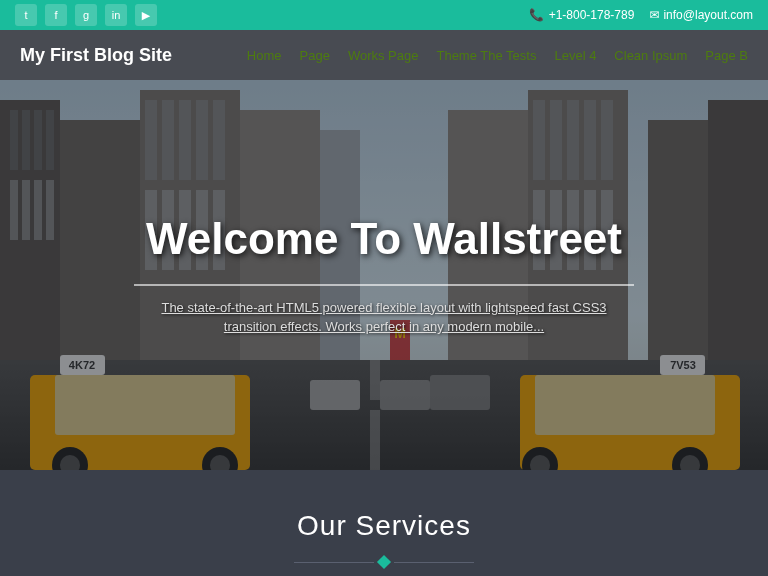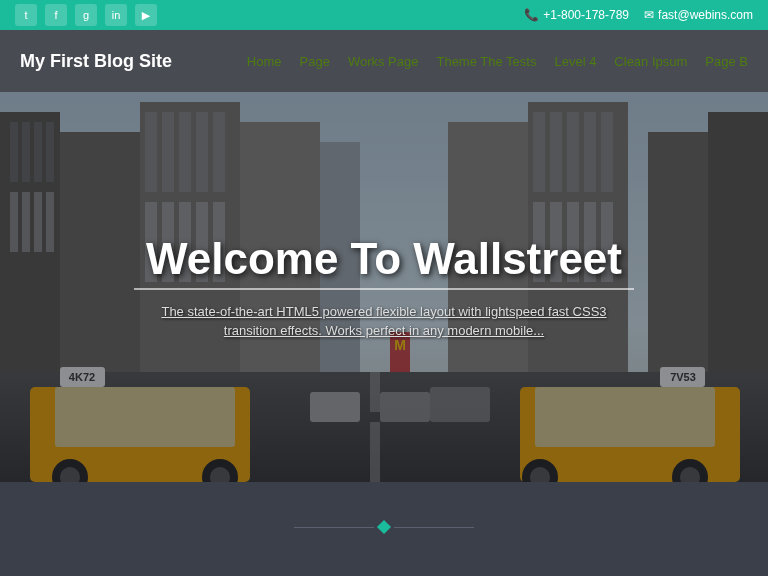--- a/index.html
+++ b/index.html
@@ -39,21 +39,21 @@
     }
     .top-bar-right span {
       display: flex;
       align-items: center;
       gap: 4px;
     }
 
     
     .navbar {
       background-color: rgba(40, 44, 52, 0.85);
-      height: 62px;
+      height: 50px;
       display: flex;
       align-items: center;
       justify-content: space-between;
       padding: 0 20px;
       gap: 20px;
     }
     .site-title {
       color: white;
       font-size: 18px;
       font-weight: bold;
@@ -99,21 +99,21 @@
       margin-bottom: 8px;
       color: #e0e0e0;
       text-shadow: 1px 1px 3px rgba(0,0,0,0.7);
     }
     .hero-title {
       font-size: 44px;
       font-weight: bold;
       text-shadow: 2px 2px 6px rgba(0,0,0,0.8);
       margin-bottom: 12px;
       border-bottom: 2px solid rgba(255,255,255,0.6);
-      padding-bottom: 4px;
+      padding-bottom: 20px;
     }
     .hero-desc {
       font-size: 13px;
       color: #ddd;
       text-shadow: 1px 1px 3px rgba(0,0,0,0.8);
       max-width: 500px;
       line-height: 1.5;
       text-decoration: underline;
     }
 
@@ -161,21 +161,21 @@
     <div class="social-icon">in</div>
     <div class="social-icon">▶</div>
   </div>
   <div class="top-bar-right">
     <span>
       <span>📞</span>
       <span>+1-800-178-789</span>
     </span>
     <span>
       <span>✉</span>
-      <span>fast@webins.com</span>
+      <span>info@layout.com</span>
     </span>
   </div>
 </div>
 
 <nav class="navbar">
   <div class="site-title">My First Blog Site</div>
   <ul class="nav-links">
     <li><a>Home</a></li>
     <li><a>Page</a></li>
     <li><a>Works Page</a></li>
@@ -279,19 +279,20 @@
     <rect x="0" y="0" width="768" height="390" fill="rgba(20,25,30,0.45)"></rect>
   </svg>
 
   <div class="hero-content">
     <h1 class="hero-title">Welcome To Wallstreet</h1>
     <p class="hero-desc">The state-of-the-art HTML5 powered flexible layout with lightspeed fast CSS3 transition effects. Works perfect in any modern mobile...</p>
   </div>
 </div>
 
 <div class="services-section">
+  <h2 class="services-title">Our Services</h2>
   <div class="services-divider">
     <div class="divider-line"></div>
     <div class="divider-diamond"></div>
     <div class="divider-line"></div>
   </div>
 
 </div>
 
 </body></html>

